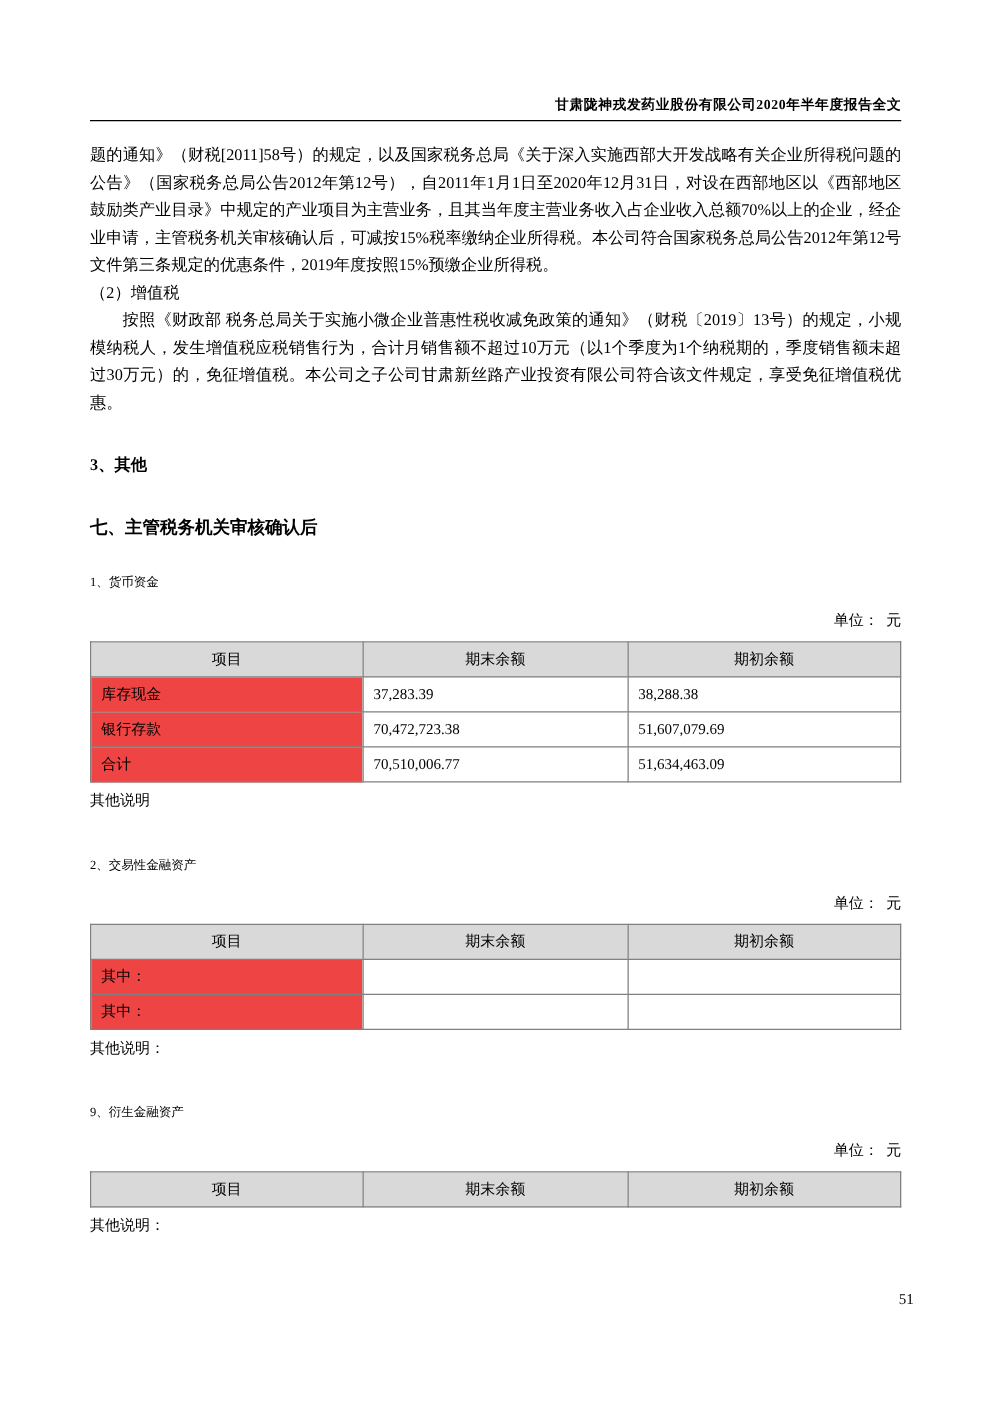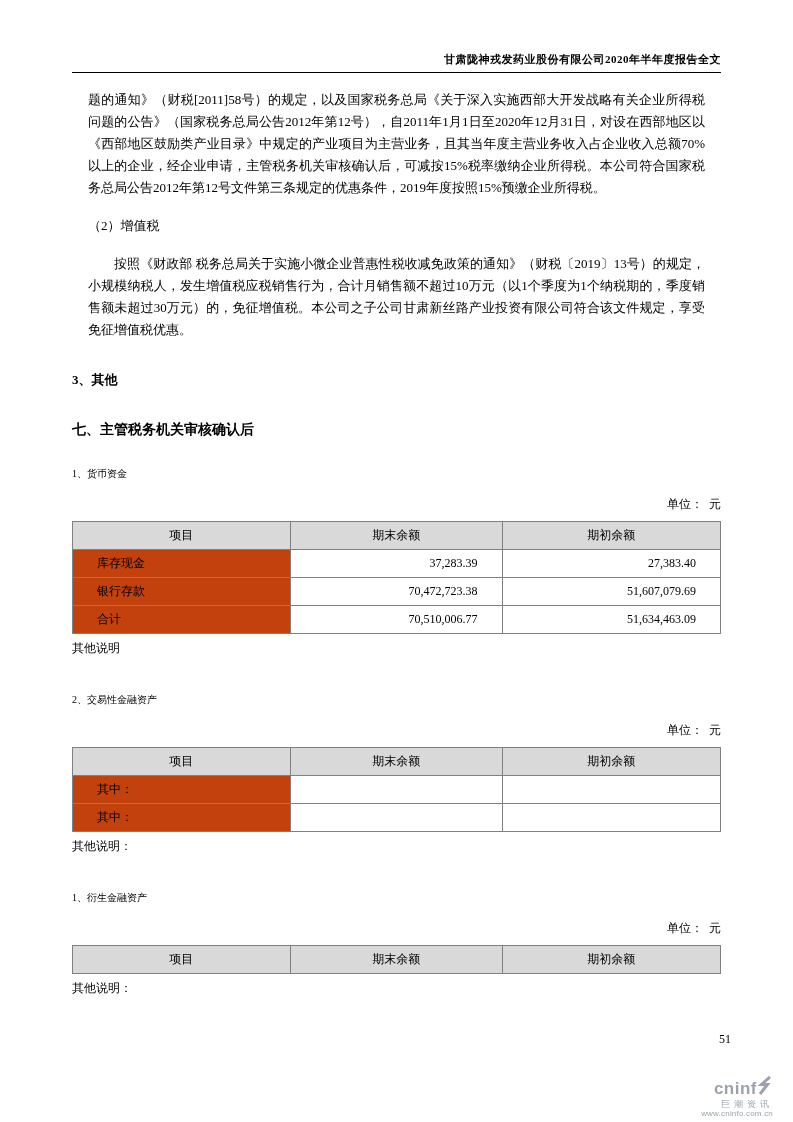--- a/index.html
+++ b/index.html
@@ -1,38 +1,38 @@
 <!DOCTYPE html>
 <html><head>
 <meta charset="utf-8">
 <style>
   * { margin:0; padding:0; box-sizing:border-box; }
   html,body { background:#ffffff; }
   body { font-family:"Liberation Serif","DejaVu Serif",serif; color:#000; }
   .page { position:relative; width:793px; height:1122px; margin:0 auto; background:#fff; overflow:hidden; }
   .content { position:absolute; left:72px; width:649px; top:0; }
 
-  .doc-header { padding-top:52px; padding-bottom:5px; border-bottom:1px solid #000;
+  .doc-header { padding-top:76px; padding-bottom:5px; border-bottom:1px solid #000;
                 text-align:right; font-size:11px; font-weight:bold; letter-spacing:0.5px; }
 
   .body-text { margin-top:16px; font-size:13px; line-height:22px; text-align:justify; }
-  .para { margin:16px; }
+  .para { margin:0; }
   .para.indent { text-indent:2em; }
 
   .h-bold-sm { margin-top:30px; font-size:13px; font-weight:bold; }
   .h-section { margin-top:32px; font-size:14px; font-weight:bold; }
   .h-sub { margin-top:28px; font-size:10px; font-weight:normal; }
 
   .unit-label { margin-top:15px; text-align:right; font-size:12px; white-space:pre; }
 
   table.fin { margin-top:8px; width:100%; border-collapse:collapse; font-size:12px; table-layout:fixed; }
-  table.fin th, table.fin td { border:1px solid #808080; height:28px; padding:2px 24px; }
+  table.fin th, table.fin td { border:1px solid #808080; height:28px; padding:2px 8px; }
   table.fin th { background:#d9d9d9; font-weight:normal; text-align:center; }
-  table.fin td.lbl { background:#c2410c; text-align:left; }
-  table.fin td.num { text-align:right; background:#fff; }
+  table.fin td.lbl { background:#ef4444; text-align:left; }
+  table.fin td.num { text-align:left; background:#fff; }
   table.fin td.blank { background:#fff; }
 
   .table-note { margin-top:6px; font-size:12px; }
 
   .page-number { position:absolute; right:62px; top:1032px; font-size:12px; }
 
   .logo { position:absolute; right:20px; top:1076px; width:92px; color:#9aa3ad; line-height:1.1; }
   .logo-row { display:flex; align-items:flex-end; justify-content:flex-end; }
   .logo-word { font-family:"Liberation Sans",sans-serif; font-size:17px; font-weight:bold; letter-spacing:0.5px; }
   .logo-mark { margin-left:1px; }
@@ -73,21 +73,21 @@
         <tr>
           <th>项目</th>
           <th>期末余额</th>
           <th>期初余额</th>
         </tr>
       </thead>
       <tbody>
         <tr>
           <td class="lbl">库存现金</td>
           <td class="num">37,283.39</td>
-          <td class="num">27,383.40</td>
+          <td class="num">38,288.38</td>
         </tr>
         <tr>
           <td class="lbl">银行存款</td>
           <td class="num">70,472,723.38</td>
           <td class="num">51,607,079.69</td>
         </tr>
         <tr>
           <td class="lbl">合计</td>
           <td class="num">70,510,006.77</td>
           <td class="num">51,634,463.09</td>
@@ -123,21 +123,21 @@
         <tr>
           <td class="lbl">其中：</td>
           <td class="blank"></td>
           <td class="blank"></td>
         </tr>
       </tbody>
     </table>
 
     <div class="table-note">其他说明：</div>
 
-    <div class="h-sub" style="margin-top:36px;">1、衍生金融资产</div>
+    <div class="h-sub" style="margin-top:36px;">9、衍生金融资产</div>
 
     <div class="unit-label">单位：  元</div>
 
     <table class="fin">
       <colgroup>
           <col style="width:33.6%">
           <col style="width:32.7%">
           <col style="width:33.7%">
         </colgroup>
       <thead>
@@ -148,25 +148,13 @@
         </tr>
       </thead>
     </table>
 
     <div class="table-note">其他说明：</div>
 
   </div>
 
   <div class="page-number">51</div>
 
-  <div class="logo">
-    <div class="logo-row">
-      <span class="logo-word">cninf</span>
-      <span class="logo-mark">
-        <svg width="15" height="19" viewBox="0 0 15 19">
-          <path d="M12 1 L3.5 8.5 L9.5 8.5 L2 18" stroke="#9aa3ad" stroke-width="3" fill="none"></path>
-        </svg>
-      </span>
-    </div>
-    <div class="logo-cn">巨潮资讯</div>
-    <div class="logo-url">www.cninfo.com.cn</div>
-  </div>
 </div>
 
 </body></html>

